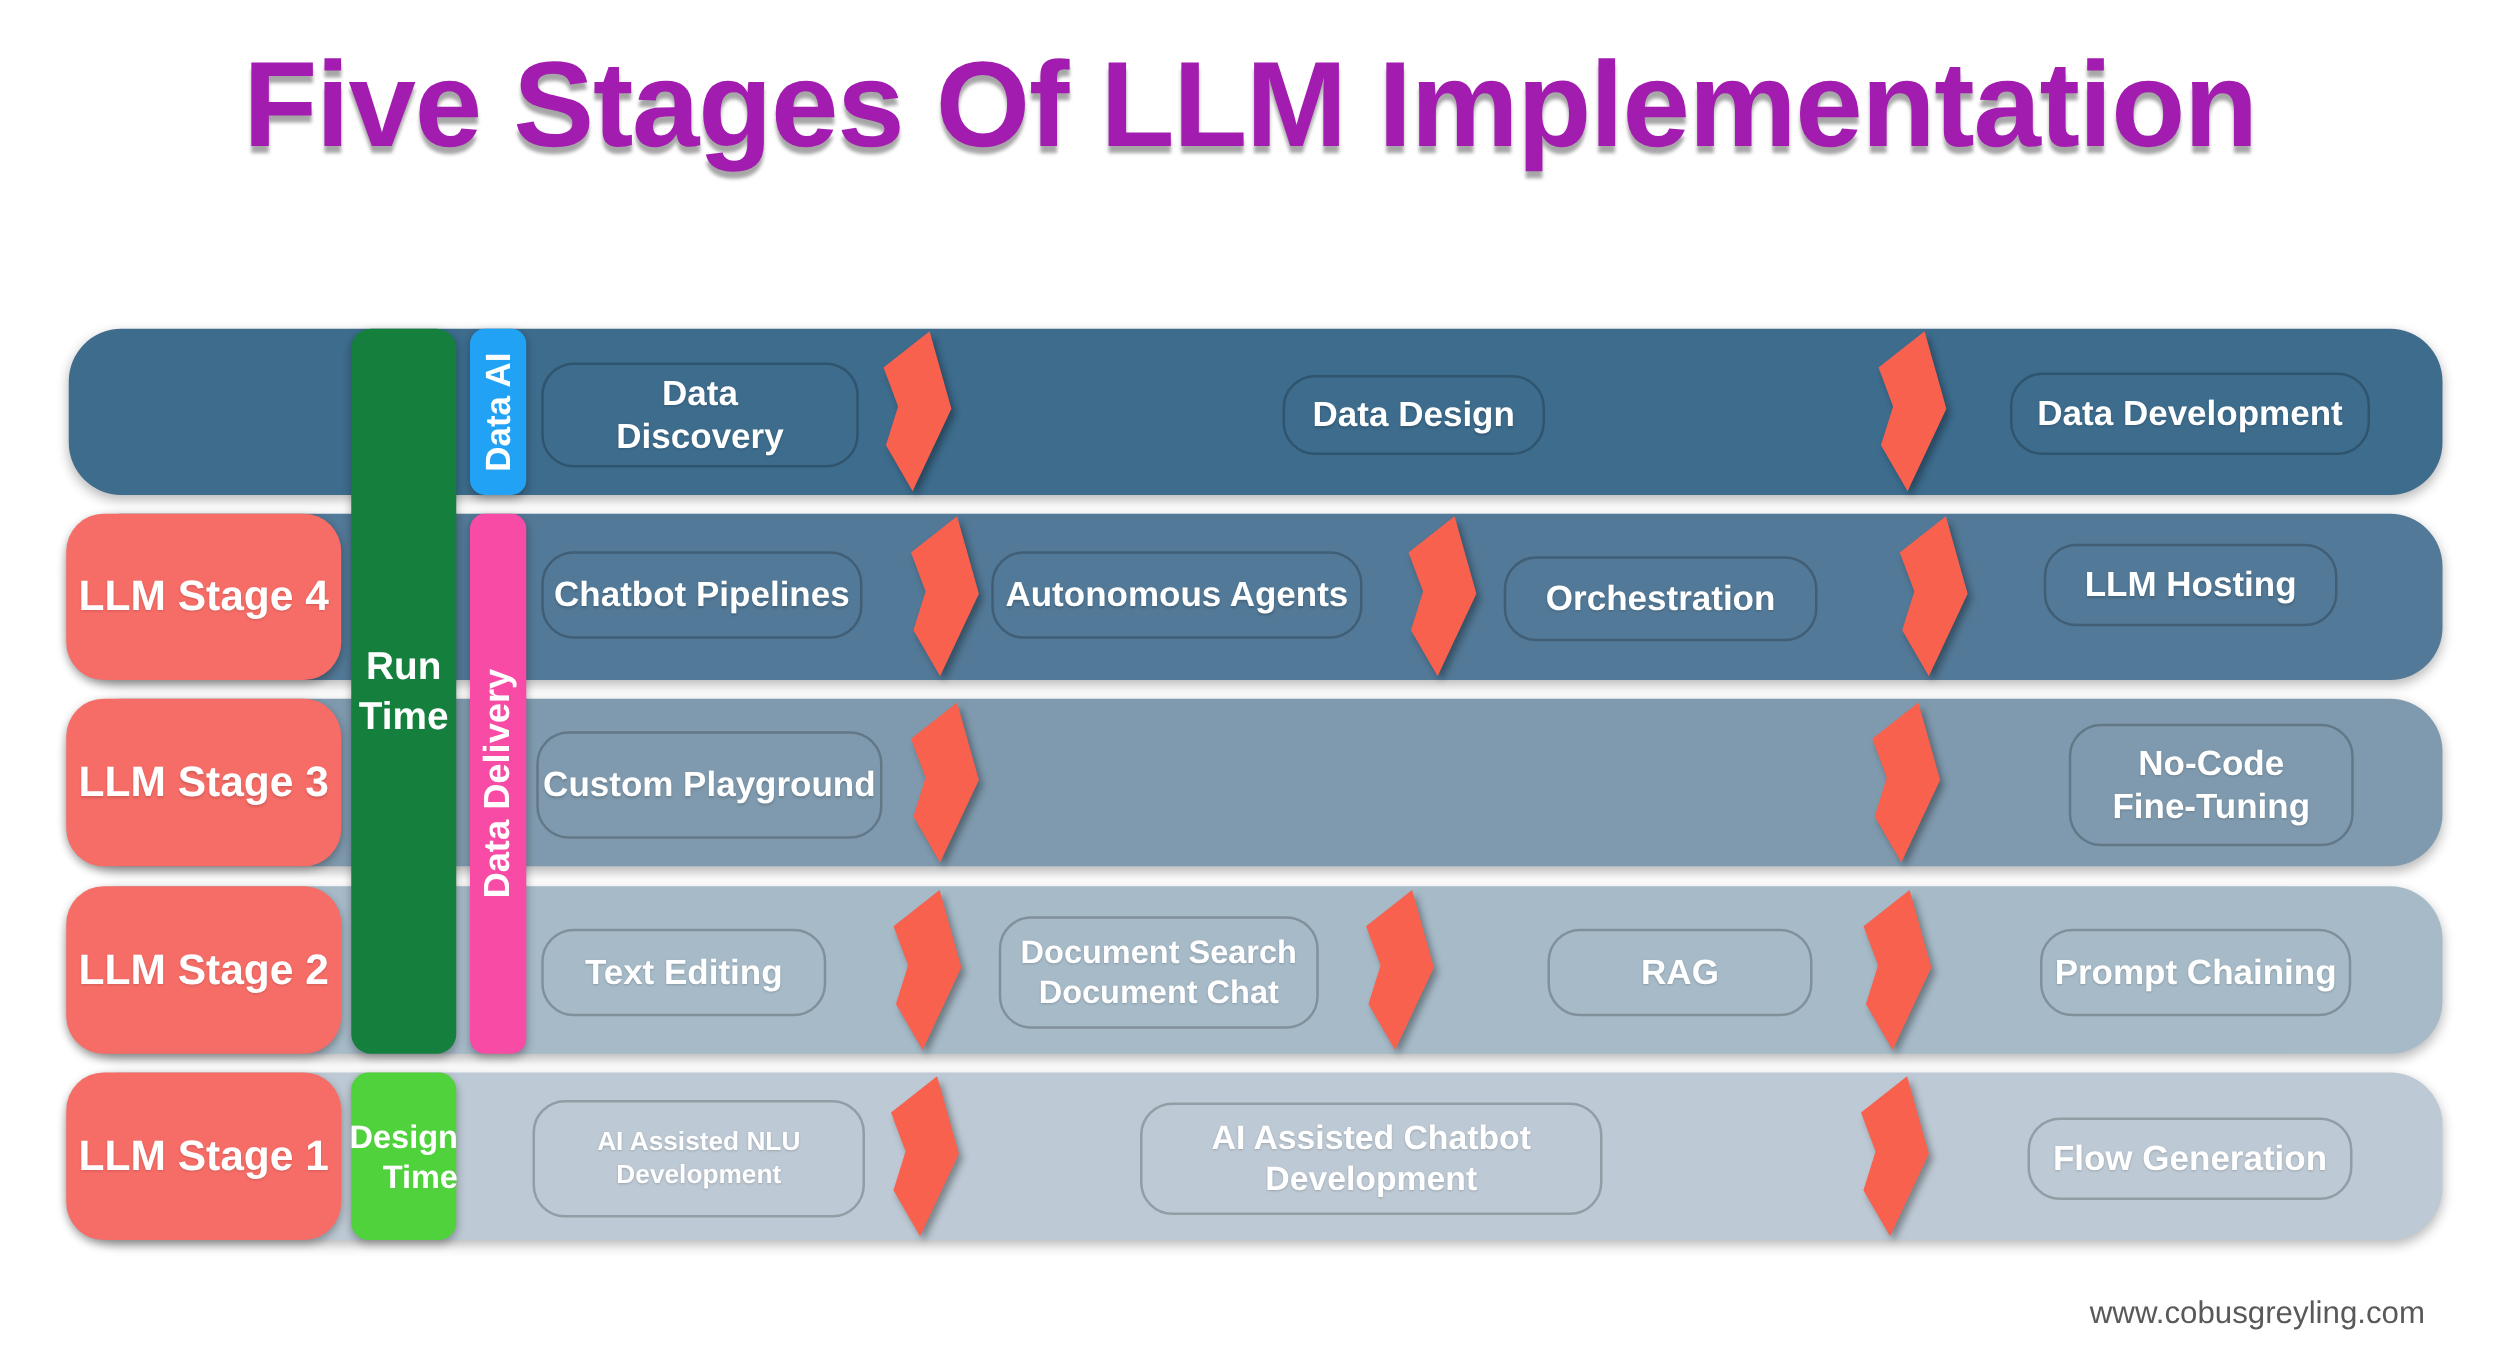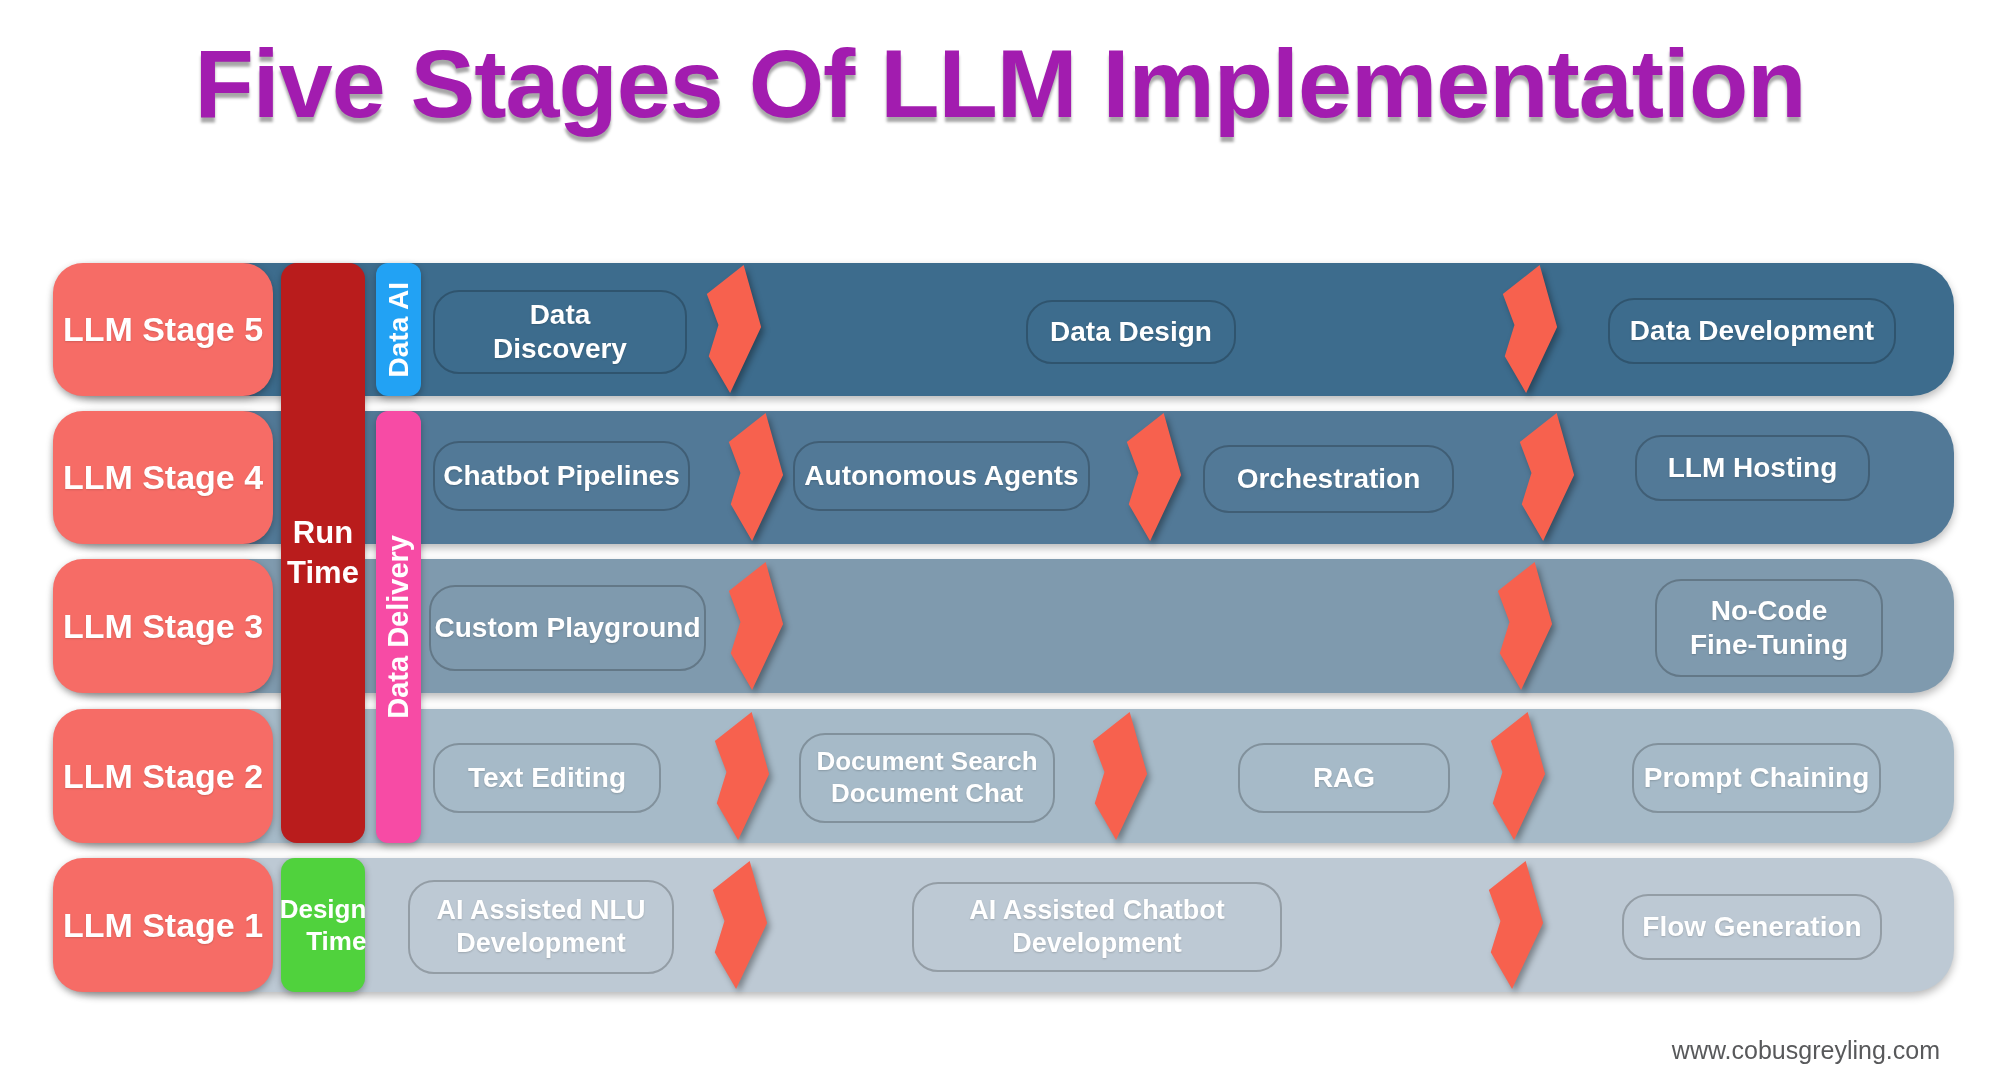--- a/index.html
+++ b/index.html
@@ -48,23 +48,20 @@
       <span>Data Design</span>
     </div>
     <div class="arrow" style="left:1441px;top:2px;">
       <svg viewBox="0 0 66 132">
           <polygon points="44,0 62,64 30,132 8,94 18,62 6,30" fill="#F7614E"></polygon>
         </svg>
     </div>
     <div class="pill" style="left:1553px;top:35px;width:284px;height:62px;">
       <span>Data Development</span>
     </div>
-  </div>
-  <div class="stage-label" style="top:263px;height:133px;">
-    <span>LLM Stage 5</span>
   </div>
 
   <div class="band" style="top:411px;height:133px;background:#527997;">
     <div class="pill" style="left:378px;top:30px;width:253px;height:66px;">
       <span>Chatbot Pipelines</span>
     </div>
     <div class="arrow" style="left:667px;top:2px;">
       <svg viewBox="0 0 66 132">
           <polygon points="44,0 62,64 30,132 8,94 18,62 6,30" fill="#F7614E"></polygon>
         </svg>
@@ -144,21 +141,21 @@
     </div>
     <div class="pill" style="left:1577px;top:34px;width:245px;height:66px;">
       <span>Prompt Chaining</span>
     </div>
   </div>
   <div class="stage-label" style="top:709px;height:134px;">
     <span>LLM Stage 2</span>
   </div>
 
   <div class="band" style="top:858px;height:134px;background:#BDC9D4;">
-    <div class="pill" style="left:353px;top:22px;width:262px;height:90px;font-size:27px;text-align:center;">
+    <div class="pill" style="left:371px;top:22px;width:262px;height:90px;font-size:21px;text-align:center;">
       <span>AI Assisted NLU</span>
       <span>Development</span>
     </div>
     <div class="arrow" style="left:651px;top:3px;">
       <svg viewBox="0 0 66 132">
           <polygon points="44,0 62,64 30,132 8,94 18,62 6,30" fill="#F7614E"></polygon>
         </svg>
     </div>
     <div class="pill" style="left:857px;top:24px;width:366px;height:86px;font-size:27px;">
       <span>AI Assisted Chatbot</span>
@@ -170,21 +167,21 @@
         </svg>
     </div>
     <div class="pill" style="left:1567px;top:36px;width:256px;height:62px;">
       <span>Flow Generation</span>
     </div>
   </div>
   <div class="stage-label" style="top:858px;height:134px;">
     <span>LLM Stage 1</span>
   </div>
 
-  <div class="vbar" style="left:281px;top:263px;width:84px;height:580px;background:#b91c1c;border-radius:16px;font-size:31px;justify-content:center;">
+  <div class="vbar" style="left:281px;top:263px;width:84px;height:580px;background:#15803d;border-radius:16px;font-size:31px;justify-content:center;">
     <div class="stacked" style="text-align:center;line-height:1.3;">
       <span>Run</span>
       <span>Time</span>
     </div>
   </div>
   <div class="vbar" style="left:376px;top:263px;width:45px;height:133px;background:#22A2F4;border-radius:12px;font-size:28px;">
     <span class="vtext">Data AI</span>
   </div>
   <div class="vbar" style="left:376px;top:411px;width:45px;height:432px;background:#F74BA5;border-radius:12px;font-size:29px;">
     <span class="vtext">Data Delivery</span>

